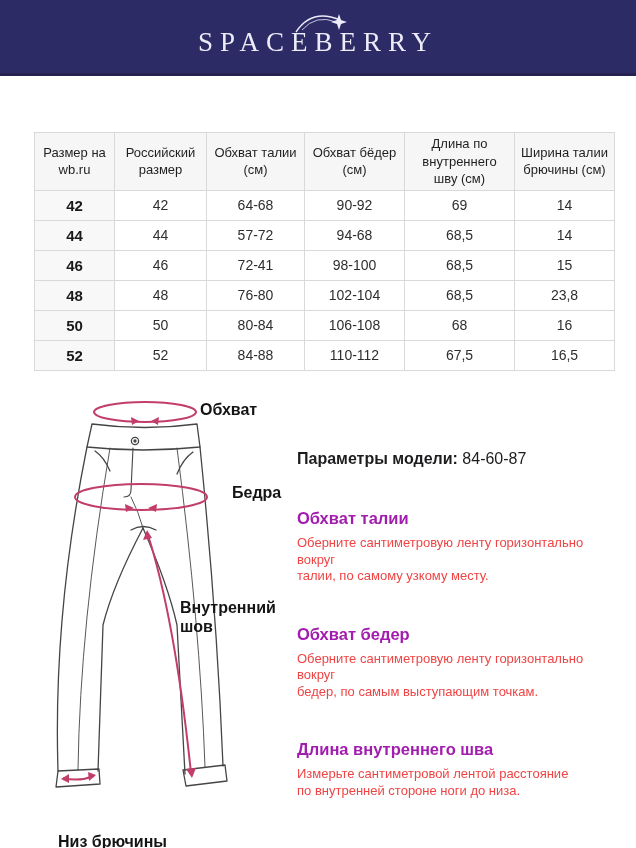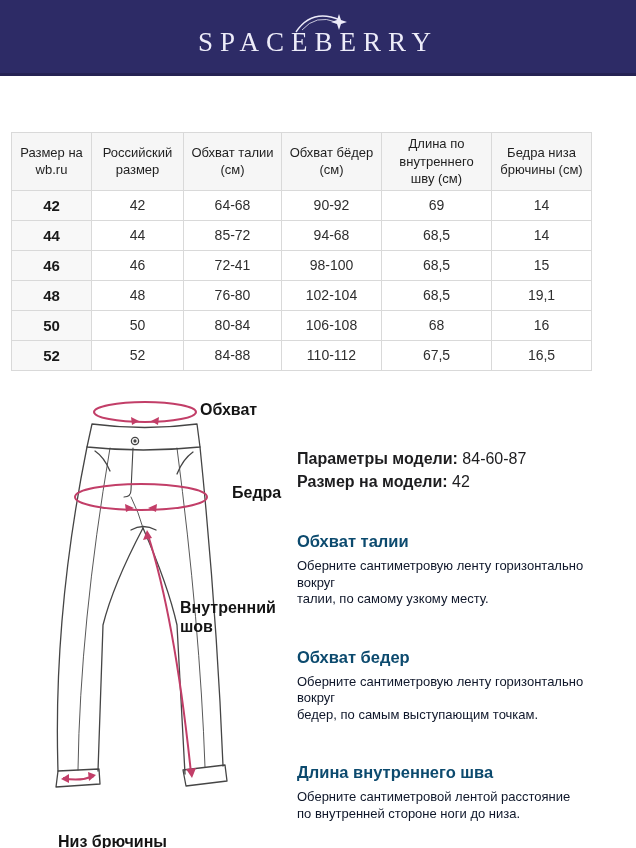--- a/index.html
+++ b/index.html
@@ -7,21 +7,21 @@
         font-family:"Liberation Sans",sans-serif;color:#1d1d1f;}
 
   
   .brand-bar{position:absolute;left:0;top:0;width:636px;height:73px;background:#2d2b66;
              border-bottom:3px solid #252253;display:flex;align-items:center;justify-content:center;}
   .logo-text{font-family:"Liberation Serif",serif;font-size:27px;font-weight:400;
              letter-spacing:7px;color:#edecf9;margin-top:12px;}
   .logo-swoosh{position:absolute;left:292px;top:5px;}
 
   
-  .size-table{position:absolute;left:11px;top:132px;width:580px;border-collapse:collapse;
+  .size-table{position:absolute;left:34px;top:132px;width:580px;border-collapse:collapse;
               table-layout:fixed;padding-left:7px;}
   .size-table th,.size-table td{border:1px solid #d9d9d9;text-align:center;vertical-align:middle;
               padding:2px 4px;}
   .size-table th{height:52px;background:#f6f6f6;font-weight:400;font-size:13px;line-height:1.35;color:#1f1f1f;}
   .size-table td{height:25px;font-size:14px;color:#2e2e2e;}
   .size-table td.first{background:#f8f8f8;font-weight:700;font-size:15px;color:#1a1a1a;}
 
   
   .diagram{position:absolute;left:25px;top:385px;width:250px;height:440px;}
   .diag-label{position:absolute;font-size:16px;font-weight:700;color:#141414;white-space:pre-line;line-height:19px;}
@@ -30,22 +30,22 @@
   .lbl-inseam{left:180px;top:598px;}
   .lbl-hem{left:58px;top:832px;}
 
   
   .right-col{position:absolute;left:297px;top:447px;width:326px;}
   .model-line{font-size:16px;line-height:23px;color:#1d1d1f;}
   .model-line .lab{font-weight:700;}
   .model-line .val{font-weight:400;}
   .section{margin-top:40px;}
   .section.first-sec{margin-top:39px;}
-  .section-title{font-size:16.5px;font-weight:700;color:#0c4a6e;}
-  .section-body{margin-top:7px;font-size:13px;line-height:16.5px;color:#0f172a;white-space:pre-line;}
+  .section-title{font-size:16.5px;font-weight:700;color:#a21caf;}
+  .section-body{margin-top:7px;font-size:13px;line-height:16.5px;color:#ef4444;white-space:pre-line;}
 </style>
 </head>
 <body>
 
 <div class="page">
 
   <div class="brand-bar">
     <svg class="logo-swoosh" width="62" height="34" viewBox="0 0 62 34">
       <path d="M 4 27 Q 20 3 48 15" fill="none" stroke="#edecf9" stroke-width="1.4"></path>
       <path d="M 10 25 Q 24 9 44 17" fill="none" stroke="#edecf9" stroke-width="0.8"></path>
@@ -63,55 +63,55 @@
         <col style="width:110px">
         <col style="width:100px">
     </colgroup>
     <thead>
       <tr>
         <th>Размер на wb.ru</th>
         <th>Российский размер</th>
         <th>Обхват талии (см)</th>
         <th>Обхват бёдер (см)</th>
         <th>Длина по внутреннего шву (см)</th>
-        <th>Бедра низа брючины (см)</th>
+        <th>Ширина талии брючины (см)</th>
       </tr>
     </thead>
     <tbody>
       <tr>
         <td class="first">42</td>
         <td>42</td>
         <td>64-68</td>
         <td>90-92</td>
         <td>69</td>
         <td>14</td>
       </tr>
       <tr>
         <td class="first">44</td>
         <td>44</td>
-        <td>85-72</td>
+        <td>57-72</td>
         <td>94-68</td>
         <td>68,5</td>
         <td>14</td>
       </tr>
       <tr>
         <td class="first">46</td>
         <td>46</td>
         <td>72-41</td>
         <td>98-100</td>
         <td>68,5</td>
         <td>15</td>
       </tr>
       <tr>
         <td class="first">48</td>
         <td>48</td>
         <td>76-80</td>
         <td>102-104</td>
         <td>68,5</td>
-        <td>19,1</td>
+        <td>23,8</td>
       </tr>
       <tr>
         <td class="first">50</td>
         <td>50</td>
         <td>80-84</td>
         <td>106-108</td>
         <td>68</td>
         <td>16</td>
       </tr>
       <tr>
@@ -181,35 +181,31 @@
   <div class="diag-label lbl-hips">Бедра</div>
   <div class="diag-label lbl-inseam">Внутренний
 шов</div>
   <div class="diag-label lbl-hem">Низ брючины</div>
 
   <div class="right-col">
     <div class="model-line">
       <span class="lab">Параметры модели:</span>
       <span class="val">84-60-87</span>
     </div>
-    <div class="model-line">
-      <span class="lab">Размер на модели:</span>
-      <span class="val">42</span>
-    </div>
 
     <div class="section first-sec">
       <div class="section-title">Обхват талии</div>
       <div class="section-body">Оберните сантиметровую ленту горизонтально вокруг
 талии, по самому узкому месту.</div>
     </div>
     <div class="section">
       <div class="section-title">Обхват бедер</div>
       <div class="section-body">Оберните сантиметровую ленту горизонтально вокруг
 бедер, по самым выступающим точкам.</div>
     </div>
     <div class="section">
       <div class="section-title">Длина внутреннего шва</div>
-      <div class="section-body">Оберните сантиметровой лентой расстояние
+      <div class="section-body">Измерьте сантиметровой лентой расстояние
 по внутренней стороне ноги до низа.</div>
     </div>
   </div>
 
 </div>
 
 </body></html>

